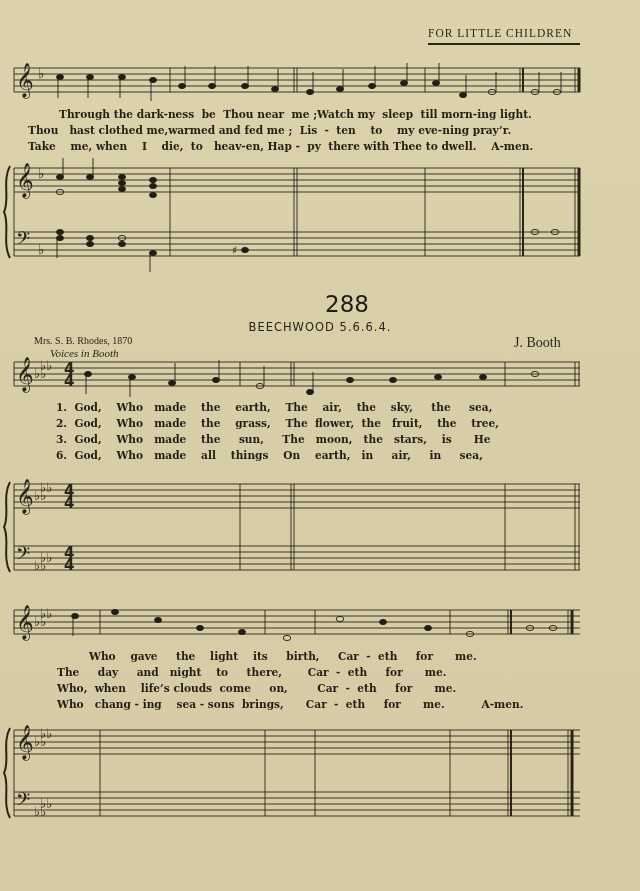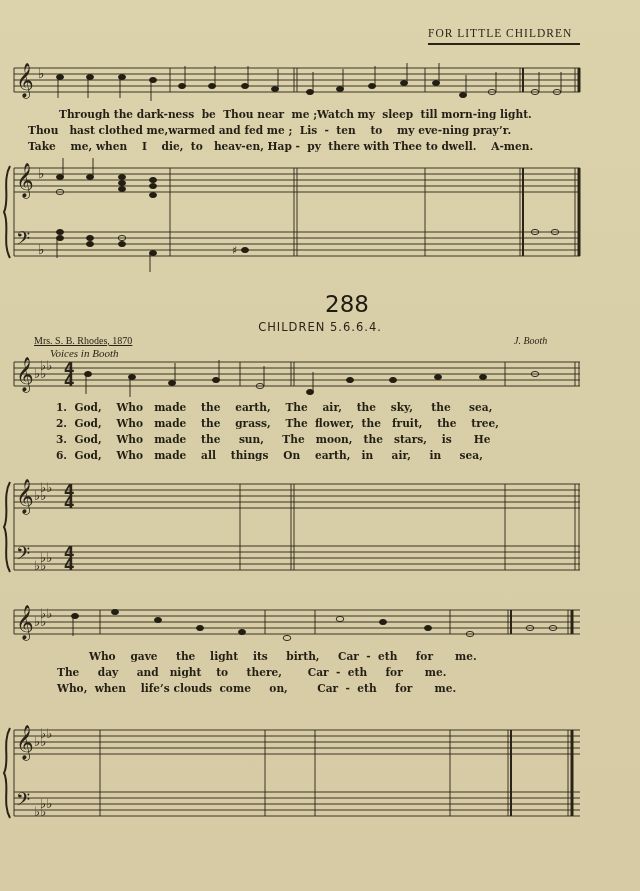--- a/index.html
+++ b/index.html
@@ -7,22 +7,22 @@
          font-family:"DejaVu Serif", "Liberation Serif", serif; color:#2a2418; }
   .page { position:absolute; left:0; top:0; width:640px; height:891px;
           background:linear-gradient(180deg,#dcd3ad 0%,#d7cda6 50%,#d6cba4 100%); }
   .running-head { position:absolute; top:27px; left:428px; font-family:"Liberation Serif", serif;
                   font-size:11.5px; letter-spacing:1px; color:#2a2418; }
   .running-rule { position:absolute; top:43px; left:428px; width:152px; height:1.5px; background:#2a2418; }
   .hymn-num { position:absolute; top:291px; left:0; width:640px; text-align:center;
               font-family:"DejaVu Sans", sans-serif; font-size:23px; color:#201b12;padding-left:27px; }
   .tune { position:absolute; top:320px; left:0; width:640px; text-align:center;
           font-family:"DejaVu Sans", sans-serif; font-size:11.5px; letter-spacing:1px; }
-  .author { position:absolute; top:335px; left:34px; font-family:"Liberation Serif", serif; font-size:10px;text-decoration:underline; }
-  .composer { position:absolute; top:335px; left:514px; font-family:"Liberation Serif", serif; font-size:10px;font-style:italic; }
+  .author { position:absolute; top:335px; left:34px; font-family:"Liberation Serif", serif; font-size:10px; }
+  .composer { position:absolute; top:335px; left:514px; font-family:"Liberation Serif", serif; font-size:14px; }
   .direction { position:absolute; top:347px; left:50px; font-family:"Liberation Serif", serif;
                font-style:italic; font-size:11px; }
   .lyric { position:absolute; font-family:"DejaVu Serif", serif; font-weight:bold; font-size:10.6px;
            white-space:pre; color:#241f15; }
   svg.music { position:absolute; left:0; top:0; }
 </style>
 </head>
 <body>
 
 <div class="page">
@@ -277,26 +277,27 @@
       <ellipse cx="530" cy="628" rx="3.8" ry="2.6" fill="none"></ellipse>
         <ellipse cx="553" cy="628" rx="3.8" ry="2.6" fill="none"></ellipse>
     </g>
   </svg>
 
   <div class="lyric" style="top:108px; left:28px;margin-left:31px;">Through the dark-ness  be  Thou near  me ;Watch my  sleep  till morn-ing light.</div>
   <div class="lyric" style="top:124px; left:28px;text-align:right;">Thou   hast clothed me,warmed and fed me ;  Lis  -  ten    to    my eve-ning pray’r.</div>
   <div class="lyric" style="top:140px; left:28px;">Take    me, when    I    die,  to   heav-en, Hap -  py  there with Thee to dwell.    A-men.</div>
 
   <div class="hymn-num">288</div>
-  <div class="tune">CHILDREN   5.6.6.4.</div>
+  <div class="tune">BEECHWOOD   5.6.6.4.</div>
   <div class="author">Mrs. S. B. Rhodes, 1870</div>
   <div class="composer">J. Booth</div>
   <div class="direction">Voices in Booth</div>
 
   <div class="lyric" style="top:401px; left:56px;">1.  God,    Who   made    the    earth,    The    air,    the    sky,     the     sea,</div>
   <div class="lyric" style="top:417px; left:56px;">2.  God,    Who   made    the    grass,    The  flower,  the   fruit,    the    tree,</div>
   <div class="lyric" style="top:433px; left:56px;">3.  God,    Who   made    the     sun,     The   moon,   the   stars,    is      He</div>
   <div class="lyric" style="top:449px; left:56px;">6.  God,    Who   made    all    things    On    earth,   in     air,     in     sea,</div>
 
   <div class="lyric" style="top:650px; left:57px;margin-left:32px;">Who    gave     the    light    its     birth,     Car  -  eth     for      me.</div>
   <div class="lyric" style="top:666px; left:57px;">The     day     and   night    to     there,       Car  -  eth     for      me.</div>
   <div class="lyric" style="top:682px; left:57px;">Who,  when    life’s clouds  come     on,        Car  -  eth     for      me.</div>
+  <div class="lyric" style="top:698px; left:57px;">Who   chang - ing    sea - sons  brings,      Car  -  eth     for      me.          A-men.</div>
 </div>
 
 </body></html>

